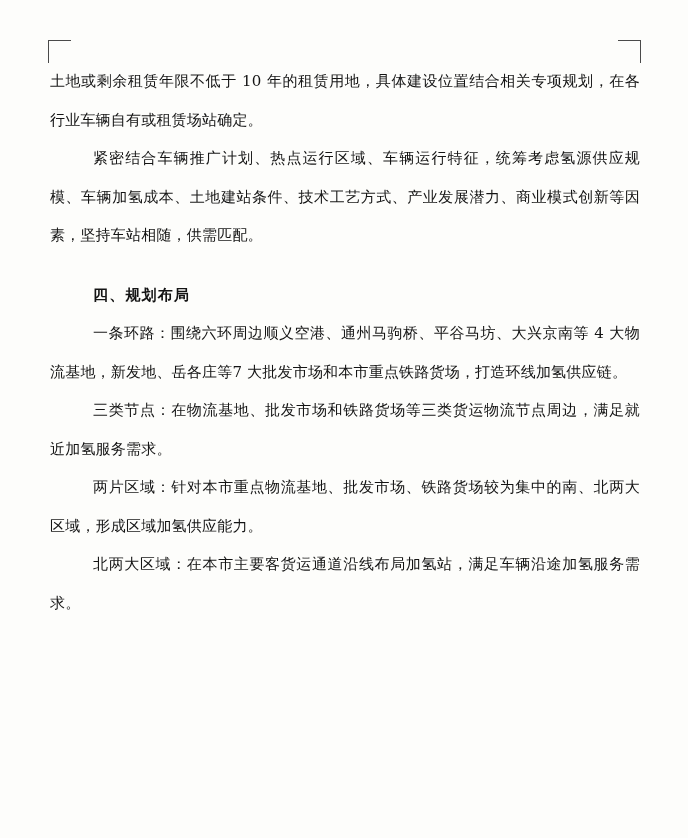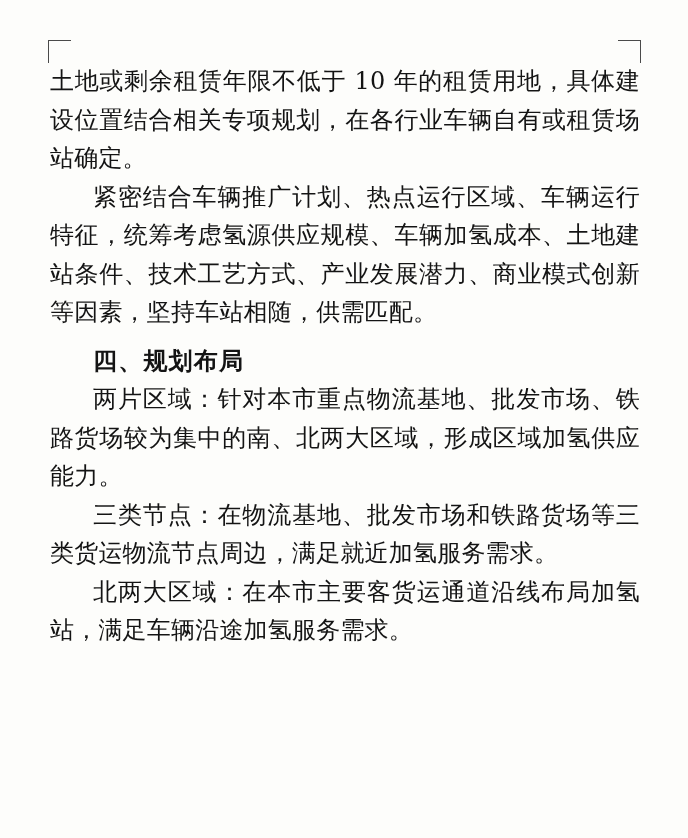--- a/index.html
+++ b/index.html
@@ -42,61 +42,62 @@
     border-top: 1px solid #4a4a4a;
   }
   .content {
     position: absolute;
     left: 50px;
     top: 62px;
     width: 590px;
   }
   p {
     margin: 0;
-    font-size: 24px;
+    font-size: 15px;
     line-height: 38.5px;
     letter-spacing: 0.2px;
     text-align: justify;
     text-justify: inter-ideograph;
     color: #141414;
   }
   p.indent {
     text-indent: 43px;
   }
   p.heading {
     font-weight: bold;
     text-indent: 43px;
     letter-spacing: 1px;
   }
   p.section-heading {
     font-weight: bold;
     text-indent: 43px;
     letter-spacing: 1.2px;
-    margin-top: 10px;
+    margin-top: 21px;
   }
 </style>
 </head>
 <body>
 
 <div class="page">
 
   <div class="crop-mark tl"></div>
   <div class="crop-mark tr"></div>
 
   <div class="content">
 
     <p class="body">土地或剩余租赁年限不低于 10 年的租赁用地，具体建设位置结合相关专项规划，在各行业车辆自有或租赁场站确定。</p>
 
 
     <p class="indent">紧密结合车辆推广计划、热点运行区域、车辆运行特征，统筹考虑氢源供应规模、车辆加氢成本、土地建站条件、技术工艺方式、产业发展潜力、商业模式创新等因素，坚持车站相随，供需匹配。</p>
 
     <p class="section-heading">四、规划布局</p>
 
 
+    <p class="indent">一条环路：围绕六环周边顺义空港、通州马驹桥、平谷马坊、大兴京南等 4 大物流基地，新发地、岳各庄等7 大批发市场和本市重点铁路货场，打造环线加氢供应链。</p>
+
+    <p class="indent">三类节点：在物流基地、批发市场和铁路货场等三类货运物流节点周边，满足就近加氢服务需求。</p>
 
     <p class="indent">两片区域：针对本市重点物流基地、批发市场、铁路货场较为集中的南、北两大区域，形成区域加氢供应能力。</p>
-
-    <p class="indent">三类节点：在物流基地、批发市场和铁路货场等三类货运物流节点周边，满足就近加氢服务需求。</p>
 
     <p class="indent">北两大区域：在本市主要客货运通道沿线布局加氢站，满足车辆沿途加氢服务需求。</p>
 
   </div>
 </div>
 
 </body></html>

